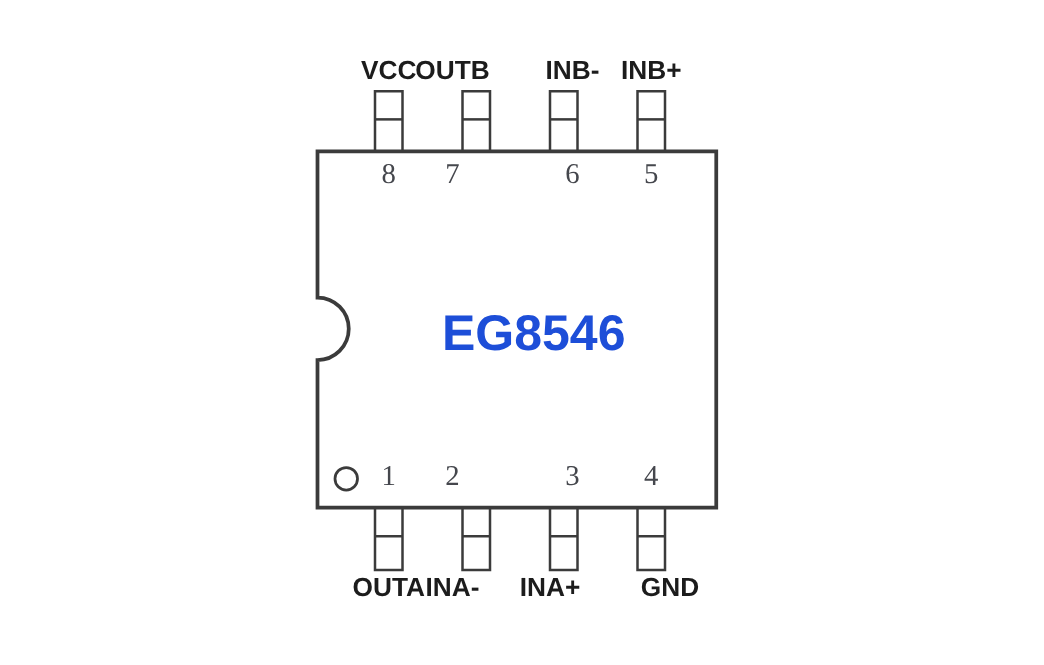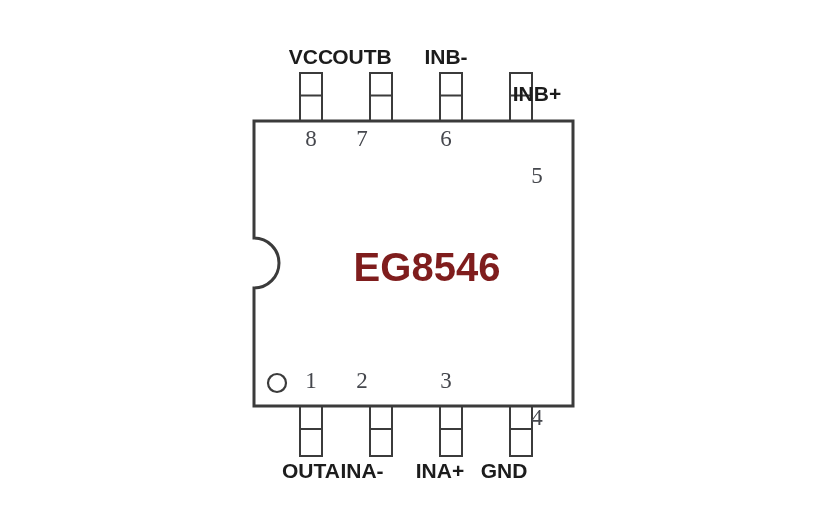--- a/index.html
+++ b/index.html
@@ -40,34 +40,34 @@
     font-size: 23px;
     line-height: 26px;
     color: #45474d;
     white-space: nowrap;
   }
   .top-num { top: 126px; }
   .bot-num { top: 368px; }
   
   .col-1 { left: 311px; }
   .col-2 { left: 362px; }
-  .col-3 { left: 446px; }
-  .col-4 { left: 537px; margin-top: 37px; }
+  .col-3 { left: 458px; }
+  .col-4 { left: 521px; }
   .col-lbl-3b { left: 440px; }
-  .col-lbl-4b { left: 504px; }
+  .col-lbl-4b { left: 536px; }
   #chip-title {
     position: absolute;
     left: 427px;
     top: 246px;
     transform: translateX(-50%);
     font-family: "Liberation Sans", sans-serif;
     font-weight: bold;
     font-size: 40px;
     line-height: 42px;
-    color: #7f1d1d;
+    color: #1d4ed8;
     white-space: nowrap;
   }
 </style>
 </head>
 <body>
 
 <div id="canvas">
 
   <svg id="outline-svg" width="835" height="532" viewBox="0 0 835 532">
 

